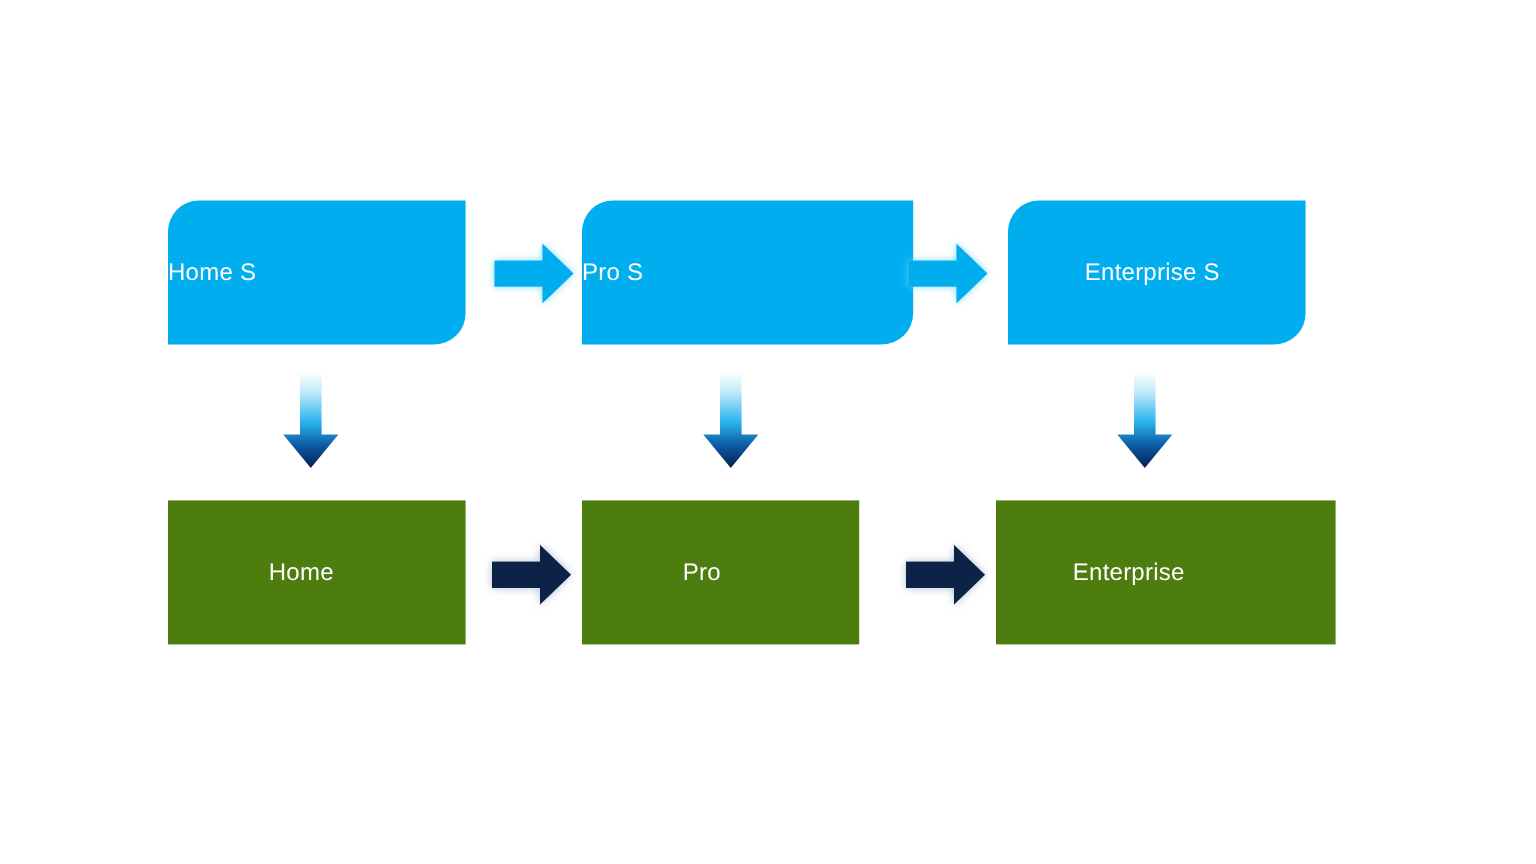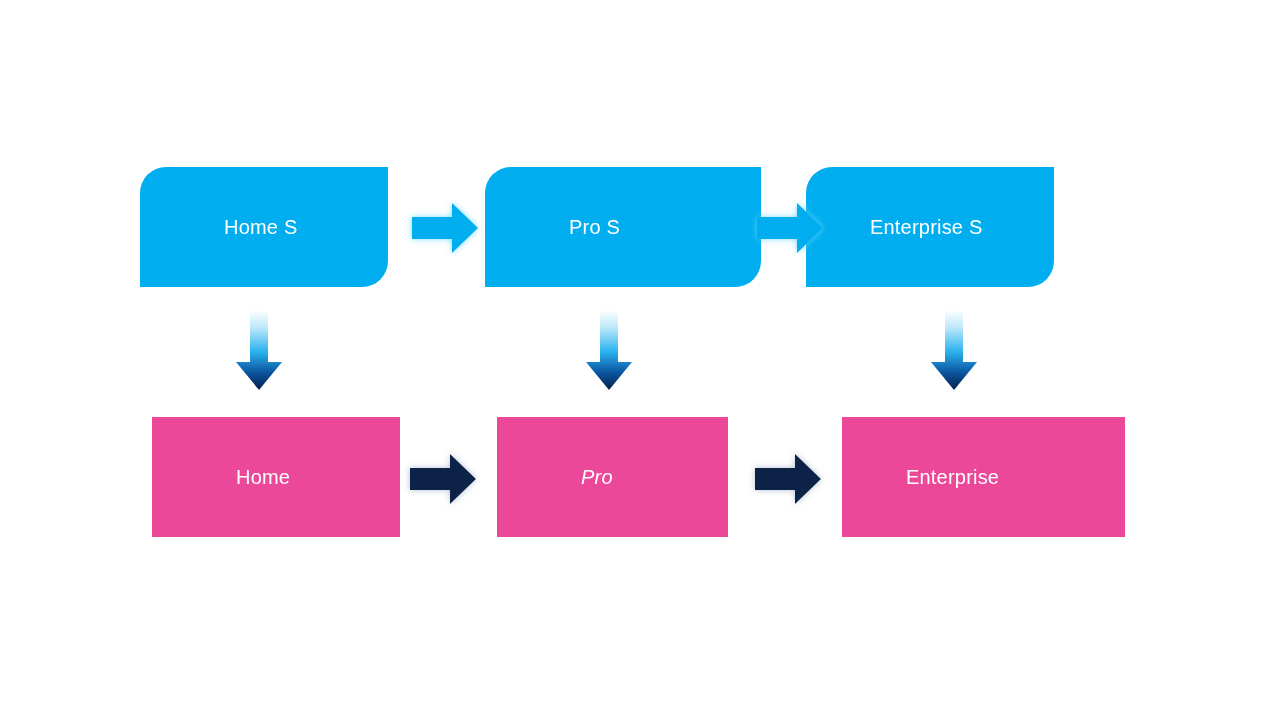--- a/index.html
+++ b/index.html
@@ -38,29 +38,27 @@
     font-weight: 400;
     letter-spacing: 0.2px;
     white-space: nowrap;
     line-height: 1;
   }
 
   
   .node-top {
     background: #00AEEF;
     border-radius: 26px 0 26px 0;
-    padding-left: 84px;
   }
 
   
   .node-bottom {
-    background: #ec4899;
+    background: #4d7c0f;
     border-radius: 0;
     padding-left: 84px;
-    margin-left: 12px;
   }
 
   
   .arrow {
     position: absolute;
   }
   .arrow svg {
     display: block;
     width: 100%;
     height: 100%;
@@ -73,21 +71,21 @@
 <div id="canvas">
 
   <div class="node node-top" style="left:140px; top:167px; width:248px; height:120px;">
     <span class="node-label">Home S</span>
   </div>
 
   <div class="node node-top" style="left:485px; top:167px; width:276px; height:120px;">
     <span class="node-label">Pro S</span>
   </div>
 
-  <div class="node node-top" style="left:806px; top:167px; width:248px; height:120px; padding-left:64px;">
+  <div class="node node-top" style="left:840px; top:167px; width:248px; height:120px; padding-left:64px;">
     <span class="node-label">Enterprise S</span>
   </div>
 
   <div class="arrow" style="left:408px; top:199px; width:74px; height:58px;">
     <svg viewBox="0 0 74 58" xmlns="http://www.w3.org/2000/svg">
       <defs>
         <filter id="glowCyan1" x="-50%" y="-50%" width="200%" height="200%">
           <feGaussianBlur stdDeviation="3" result="b"></feGaussianBlur>
           <feFlood flood-color="#66D4F7" flood-opacity="0.85"></feFlood>
           <feComposite in2="b" operator="in" result="g"></feComposite>
@@ -160,21 +158,21 @@
         </linearGradient>
       </defs>
       <path d="M18,0 L36,0 L36,52 L50,52 L27,80 L4,52 L18,52 Z" fill="url(#vgrad3)"></path>
     </svg>
   </div>
 
   <div class="node node-bottom" style="left:140px; top:417px; width:248px; height:120px;">
     <span class="node-label">Home</span>
   </div>
 
-  <div class="node node-bottom" style="left:485px; top:417px; width:231px; height:120px;font-style:italic;">
+  <div class="node node-bottom" style="left:485px; top:417px; width:231px; height:120px;">
     <span class="node-label">Pro</span>
   </div>
 
   <div class="node node-bottom" style="left:830px; top:417px; width:283px; height:120px; padding-left:64px;">
     <span class="node-label">Enterprise</span>
   </div>
 
   <div class="arrow" style="left:406px; top:450px; width:74px; height:58px;">
     <svg viewBox="0 0 74 58" xmlns="http://www.w3.org/2000/svg">
       <defs>

